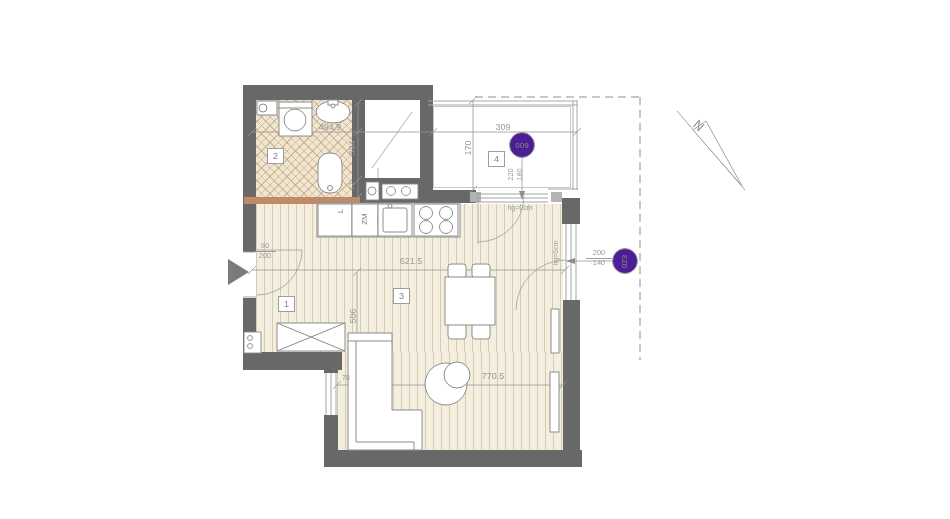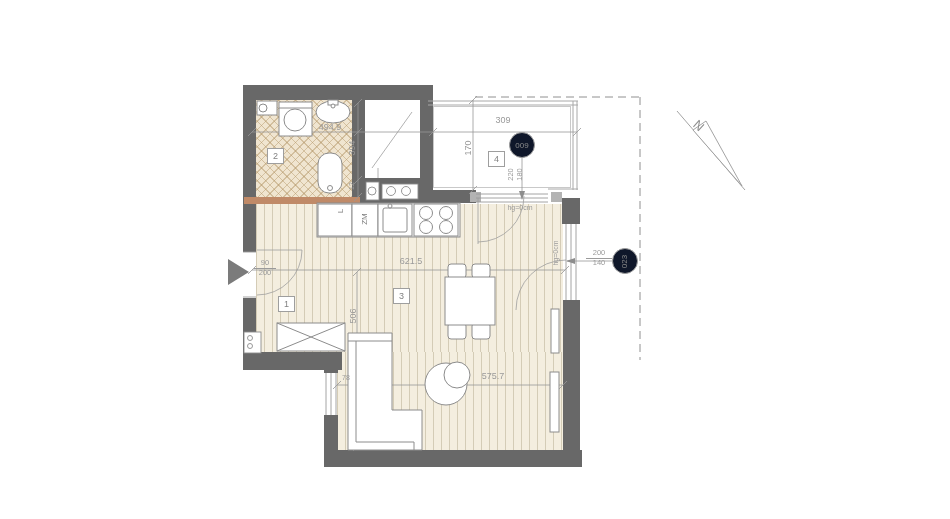--- a/index.html
+++ b/index.html
@@ -26,21 +26,21 @@
     white-space:nowrap;
   }
   .dim.small{font-size:7px;line-height:8px;}
   .rot{transform:rotate(-90deg);transform-origin:center center;}
   .roomlbl{
     position:absolute;width:15px;height:14px;border:1px solid #9e9e9e;background:#fff;
     color:#828282;font-size:9px;line-height:14px;text-align:center;
   }
   .tagcirc{
     position:absolute;width:24px;height:24px;border:1px solid #9e9e9e;border-radius:50%;
-    background:#0f172a;color:#8a8a8a;font-size:8px;display:flex;align-items:center;justify-content:center;
+    background:#4c1d95;color:#8a8a8a;font-size:8px;display:flex;align-items:center;justify-content:center;
   }
   .frac{position:absolute;color:#9a9a9a;font-size:7.5px;line-height:8.5px;text-align:center;}
   .frac .top{border-bottom:0.8px solid #9a9a9a;padding:0 1px;}
   .northN{position:absolute;color:#8f8f8f;font-size:13px;transform:rotate(42deg);}
   svg{position:absolute;left:0;top:0;}
 </style>
 </head>
 <body>
 
 <div id="canvas">
@@ -251,31 +251,31 @@
   </svg>
 
   <div class="roomlbl" style="left:267px;top:148px;">2</div>
   <div class="roomlbl" style="left:278px;top:296px;">1</div>
   <div class="roomlbl" style="left:393px;top:288px;">3</div>
   <div class="roomlbl" style="left:488px;top:151px;">4</div>
 
   <div class="dim" style="left:308px;top:122px;width:44px;">494.9</div>
   <div class="dim rot" style="left:337px;top:143px;width:30px;">394</div>
   <div class="dim rot small" style="left:338px;top:182px;width:28px;">12</div>
-  <div class="dim" style="left:481px;top:115px;width:44px;">309</div>
+  <div class="dim" style="left:481px;top:122px;width:44px;">309</div>
   <div class="dim rot" style="left:453px;top:143px;width:30px;">170</div>
   <div class="dim" style="left:389px;top:256px;width:44px;text-align:center;">621.5</div>
-  <div class="dim" style="left:471px;top:371px;width:44px;">575.7</div>
+  <div class="dim" style="left:471px;top:371px;width:44px;">770.5</div>
   <div class="dim rot" style="left:338px;top:311px;width:30px;">506</div>
   <div class="dim small" style="left:337px;top:374px;width:18px;">78</div>
 
   <div class="dim small" style="left:497px;top:204px;width:46px;">hg=0cm</div>
   <div class="dim small rot" style="left:539px;top:249px;width:34px;">hg=0cm</div>
 
-  <div class="frac" style="left:254px;top:259px;width:22px;">
+  <div class="frac" style="left:254px;top:242px;width:22px;">
     <div class="top">90</div>
     <div>200</div>
   </div>
   <div class="frac" style="left:586px;top:249px;width:26px;">
     <div class="top">200</div>
     <div>140</div>
   </div>
   <div class="frac rot" style="left:501px;top:166px;width:28px;">
     <div>220</div>
     <div>180</div>

